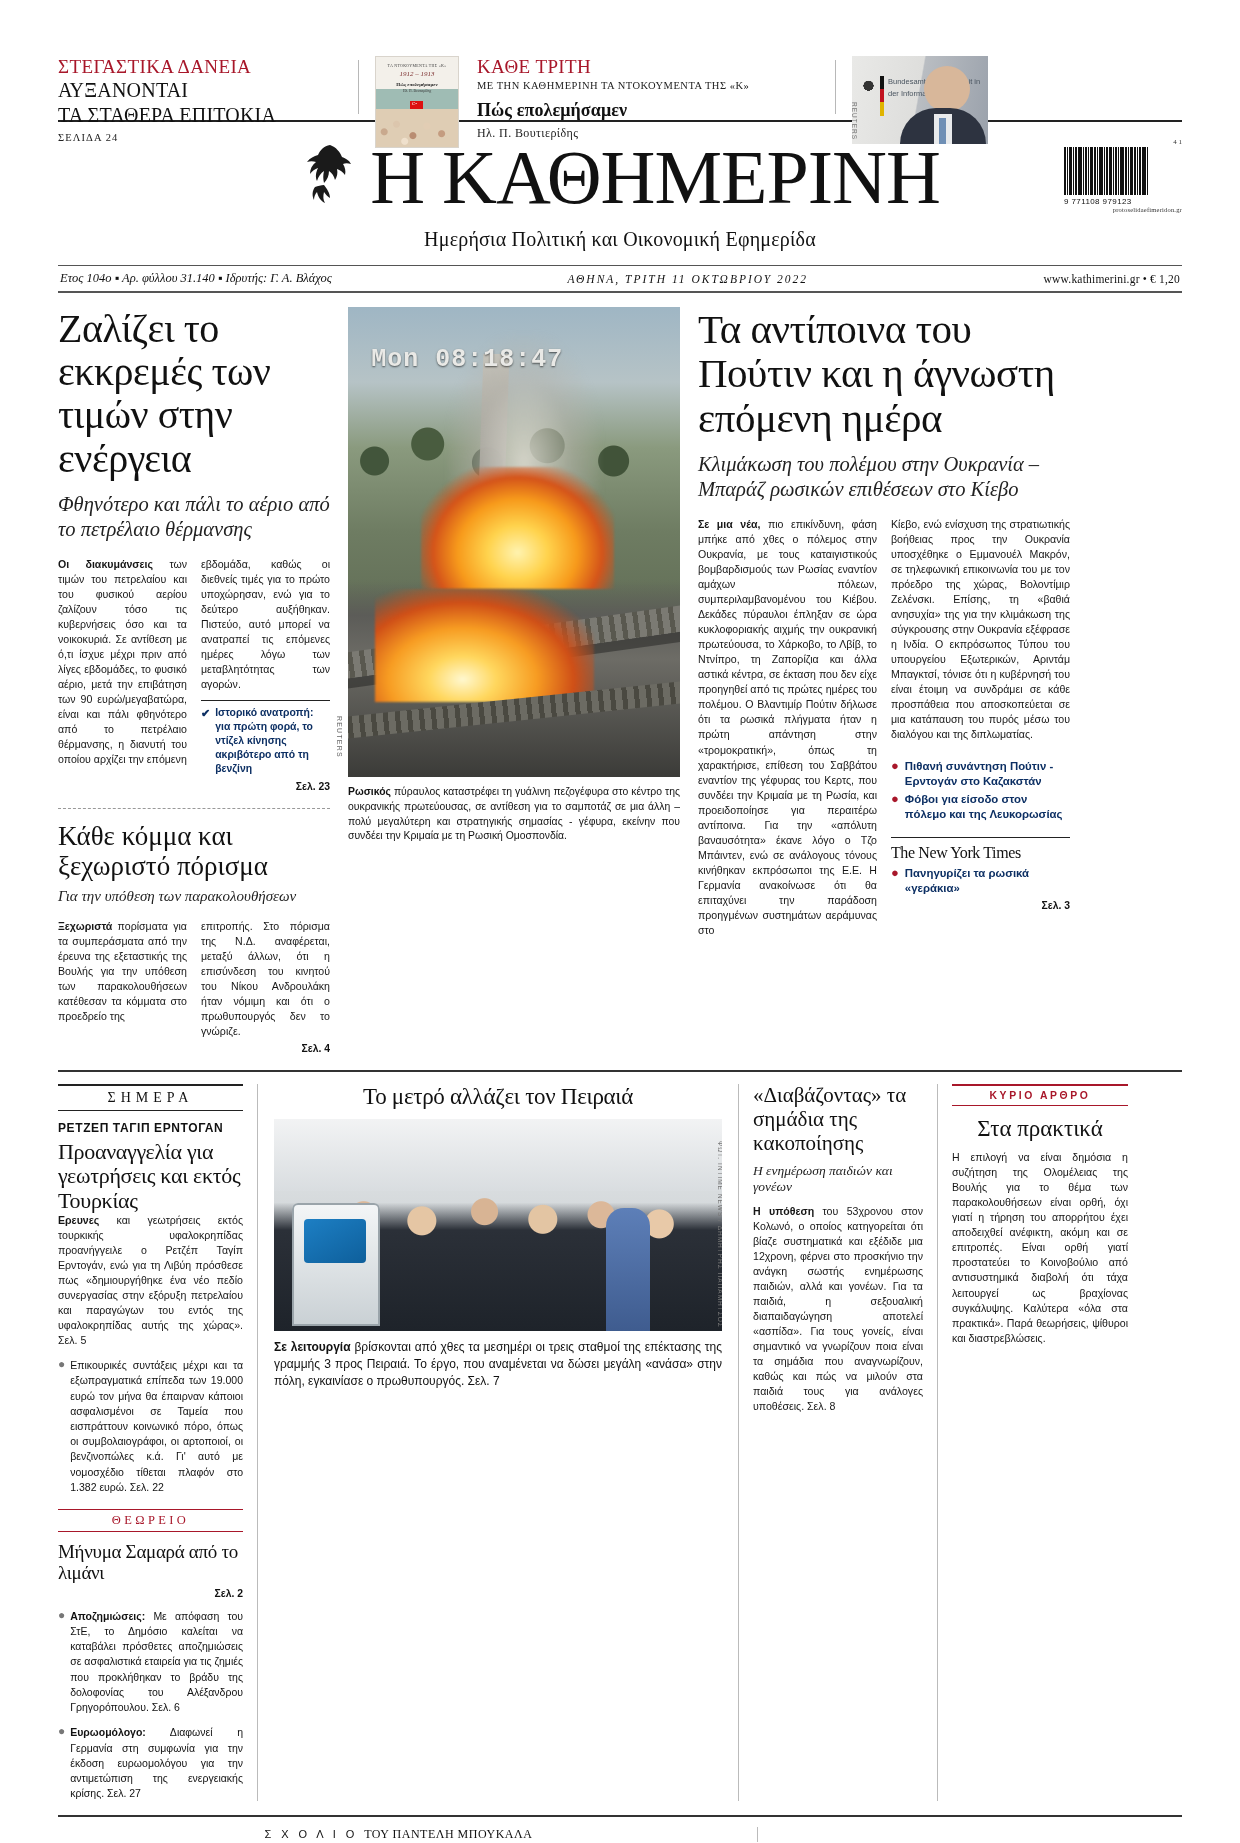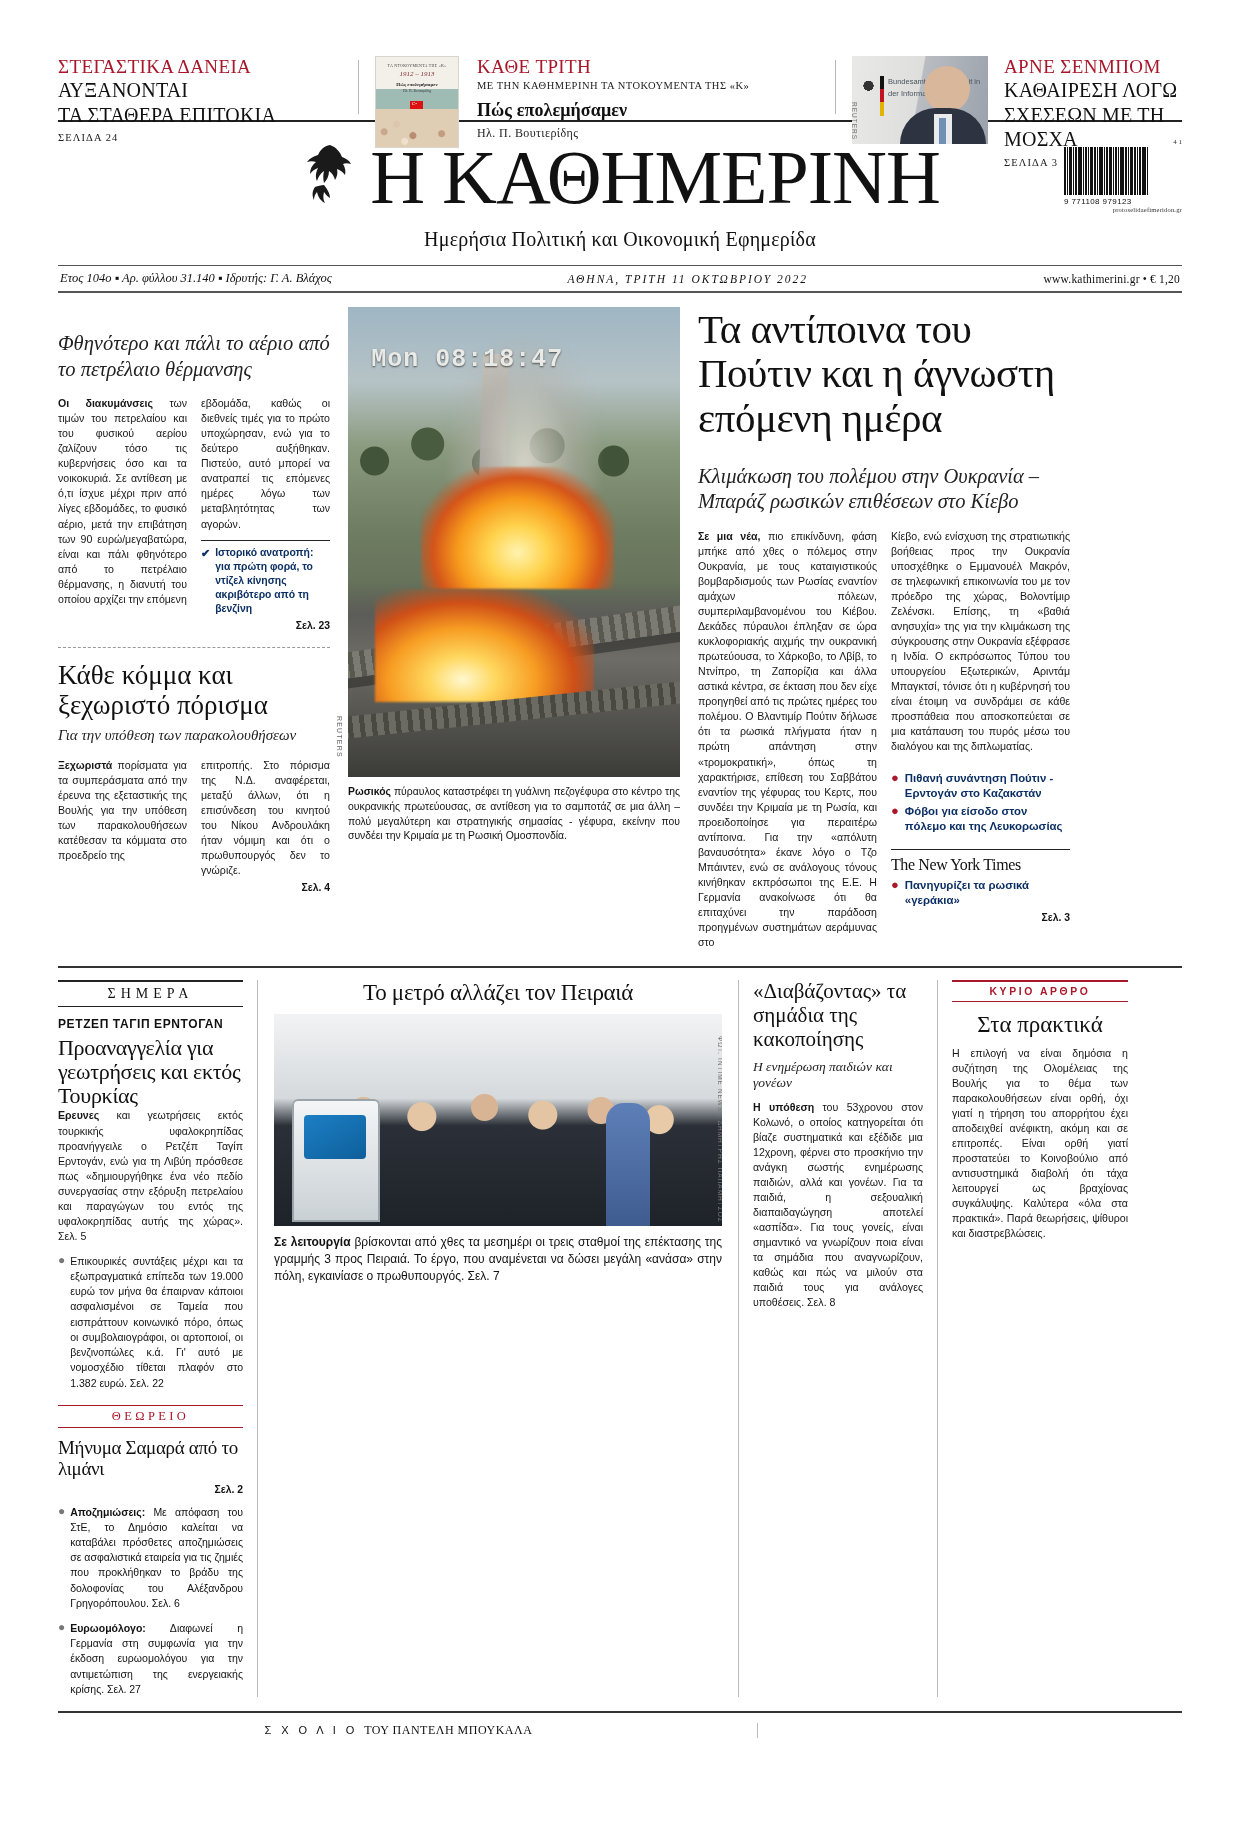--- a/index.html
+++ b/index.html
@@ -102,21 +102,21 @@
   .infobar .mid { letter-spacing:2px; font-size:11.5px; }
   .infobar .right { font-style:normal; font-size:11.5px; letter-spacing:.2px;}
 
   
   .topgrid { display:flex; margin-top:14px; }
   .colL { width:272px; }
   .colM { width:332px; margin:0 18px; }
   .colR { width:372px; }
 
   .hl-main { font-size:40px; line-height:1.08; letter-spacing:-.5px; }
-  .hl-sub { font-size:20.5px; font-style:italic; line-height:1.25; margin-top:24px; color:#222;}
+  .hl-sub { font-size:20.5px; font-style:italic; line-height:1.25; margin-top:12px; color:#222;}
 
   .body2 { display:flex; gap:14px; margin-top:14px; }
   .body2 > div { flex:1; }
   .bodytext { font-size:10.6px; line-height:1.42; text-align:justify;
     font-family:"Liberation Sans","DejaVu Sans",sans-serif; color:#161616; }
   .bodytext b { font-weight:bold; }
 
   .infobox { border-top:1px solid #222; margin-top:8px; padding-top:5px;
     font-family:"Liberation Sans",sans-serif; font-size:10.4px; line-height:1.35;
     color:#0c2f63; font-weight:bold; display:flex; gap:5px;}
@@ -275,26 +275,20 @@
         <div class="flagbar"></div>
         <div class="txt">Bundesamt
 für Sicherheit in der
 Informationstechnik</div>
         <div class="head"></div>
         <div class="body"></div>
         <div class="shirt"></div>
         <div class="tie"></div>
         <div class="credit-v" style="left:-1px;bottom:4px">REUTERS</div>
       </div>
-      <div>
-        <div class="kicker-red">ΑΡΝΕ ΣΕΝΜΠΟΜ</div>
-        <div class="promo-line">ΚΑΘΑΙΡΕΣΗ ΛΟΓΩ</div>
-        <div class="promo-line">ΣΧΕΣΕΩΝ ΜΕ ΤΗ ΜΟΣΧΑ</div>
-        <div class="promo-page">ΣΕΛΙΔΑ 3</div>
-      </div>
     </div>
   </div>
 
   <div class="mast-rule"></div>
 
   <div class="masthead">
     <svg class="logo-eagle" viewBox="0 0 62 72">
       <path d="M30 4c6 2 10 7 12 12 3 1 7 3 9 7-3-1-6-1-8 0 2 3 3 7 2 11-2-3-5-5-8-6 1 4 0 8-2 11-1-4-3-7-6-9 0 5-2 9-5 12-1-4-1-8 0-12-3 2-6 6-7 10-2-4-1-9 1-13-3 1-6 3-8 6 0-5 2-9 6-12-3-1-6-1-9 0 3-4 7-6 11-7 2-5 6-9 12-10z" fill="#1a1a1a"></path>
       <path d="M24 44c3 4 6 8 6 13-2-1-4-3-6-6-1 4-1 8 1 11-4-2-7-6-8-11-2 2-3 5-3 8-2-4-2-9 1-13 3-1 6-2 9-2z" fill="#1a1a1a"></path>
     </svg>
@@ -339,20 +333,21 @@
 
   <div class="infobar">
     <div>Ετος 104ο ▪ Αρ. φύλλου 31.140 ▪ Ιδρυτής: Γ. Α. Βλάχος</div>
     <div class="mid">ΑΘΗΝΑ, ΤΡΙΤΗ 11 ΟΚΤΩΒΡΙΟΥ 2022</div>
     <div class="right">www.kathimerini.gr • € 1,20</div>
   </div>
 
   <div class="topgrid">
 
     <div class="colL">
+      <div class="hl-main">Ζαλίζει το εκκρεμές των τιμών στην ενέργεια</div>
       <div class="hl-sub">Φθηνότερο και πάλι το αέριο από το πετρέλαιο θέρμανσης</div>
       <div class="body2">
         <div class="bodytext"><b>Οι διακυμάνσεις</b> των τιμών του πετρελαίου και του φυσικού αερίου ζαλίζουν τόσο τις κυβερνήσεις όσο και τα νοικοκυριά. Σε αντίθεση με ό,τι ίσχυε μέχρι πριν από λίγες εβδομάδες, το φυσικό αέριο, μετά την επιβάτηση των 90 ευρώ/μεγαβατώρα, είναι και πάλι φθηνότερο από το πετρέλαιο θέρμανσης, η διανυτή του οποίου αρχίζει την επόμενη</div>
         <div>
           <div class="bodytext">εβδομάδα, καθώς οι διεθνείς τιμές για το πρώτο υποχώρησαν, ενώ για το δεύτερο αυξήθηκαν. Πιστεύο, αυτό μπορεί να ανατραπεί τις επόμενες ημέρες λόγω των μεταβλητότητας των αγορών.</div>
           <div class="infobox">
             <span class="check">✔</span>
             <span>Ιστορικό ανατροπή: για πρώτη φορά, το ντίζελ κίνησης ακριβότερο από τη βενζίνη</span>
           </div>
           <div class="sel">Σελ. 23</div>

